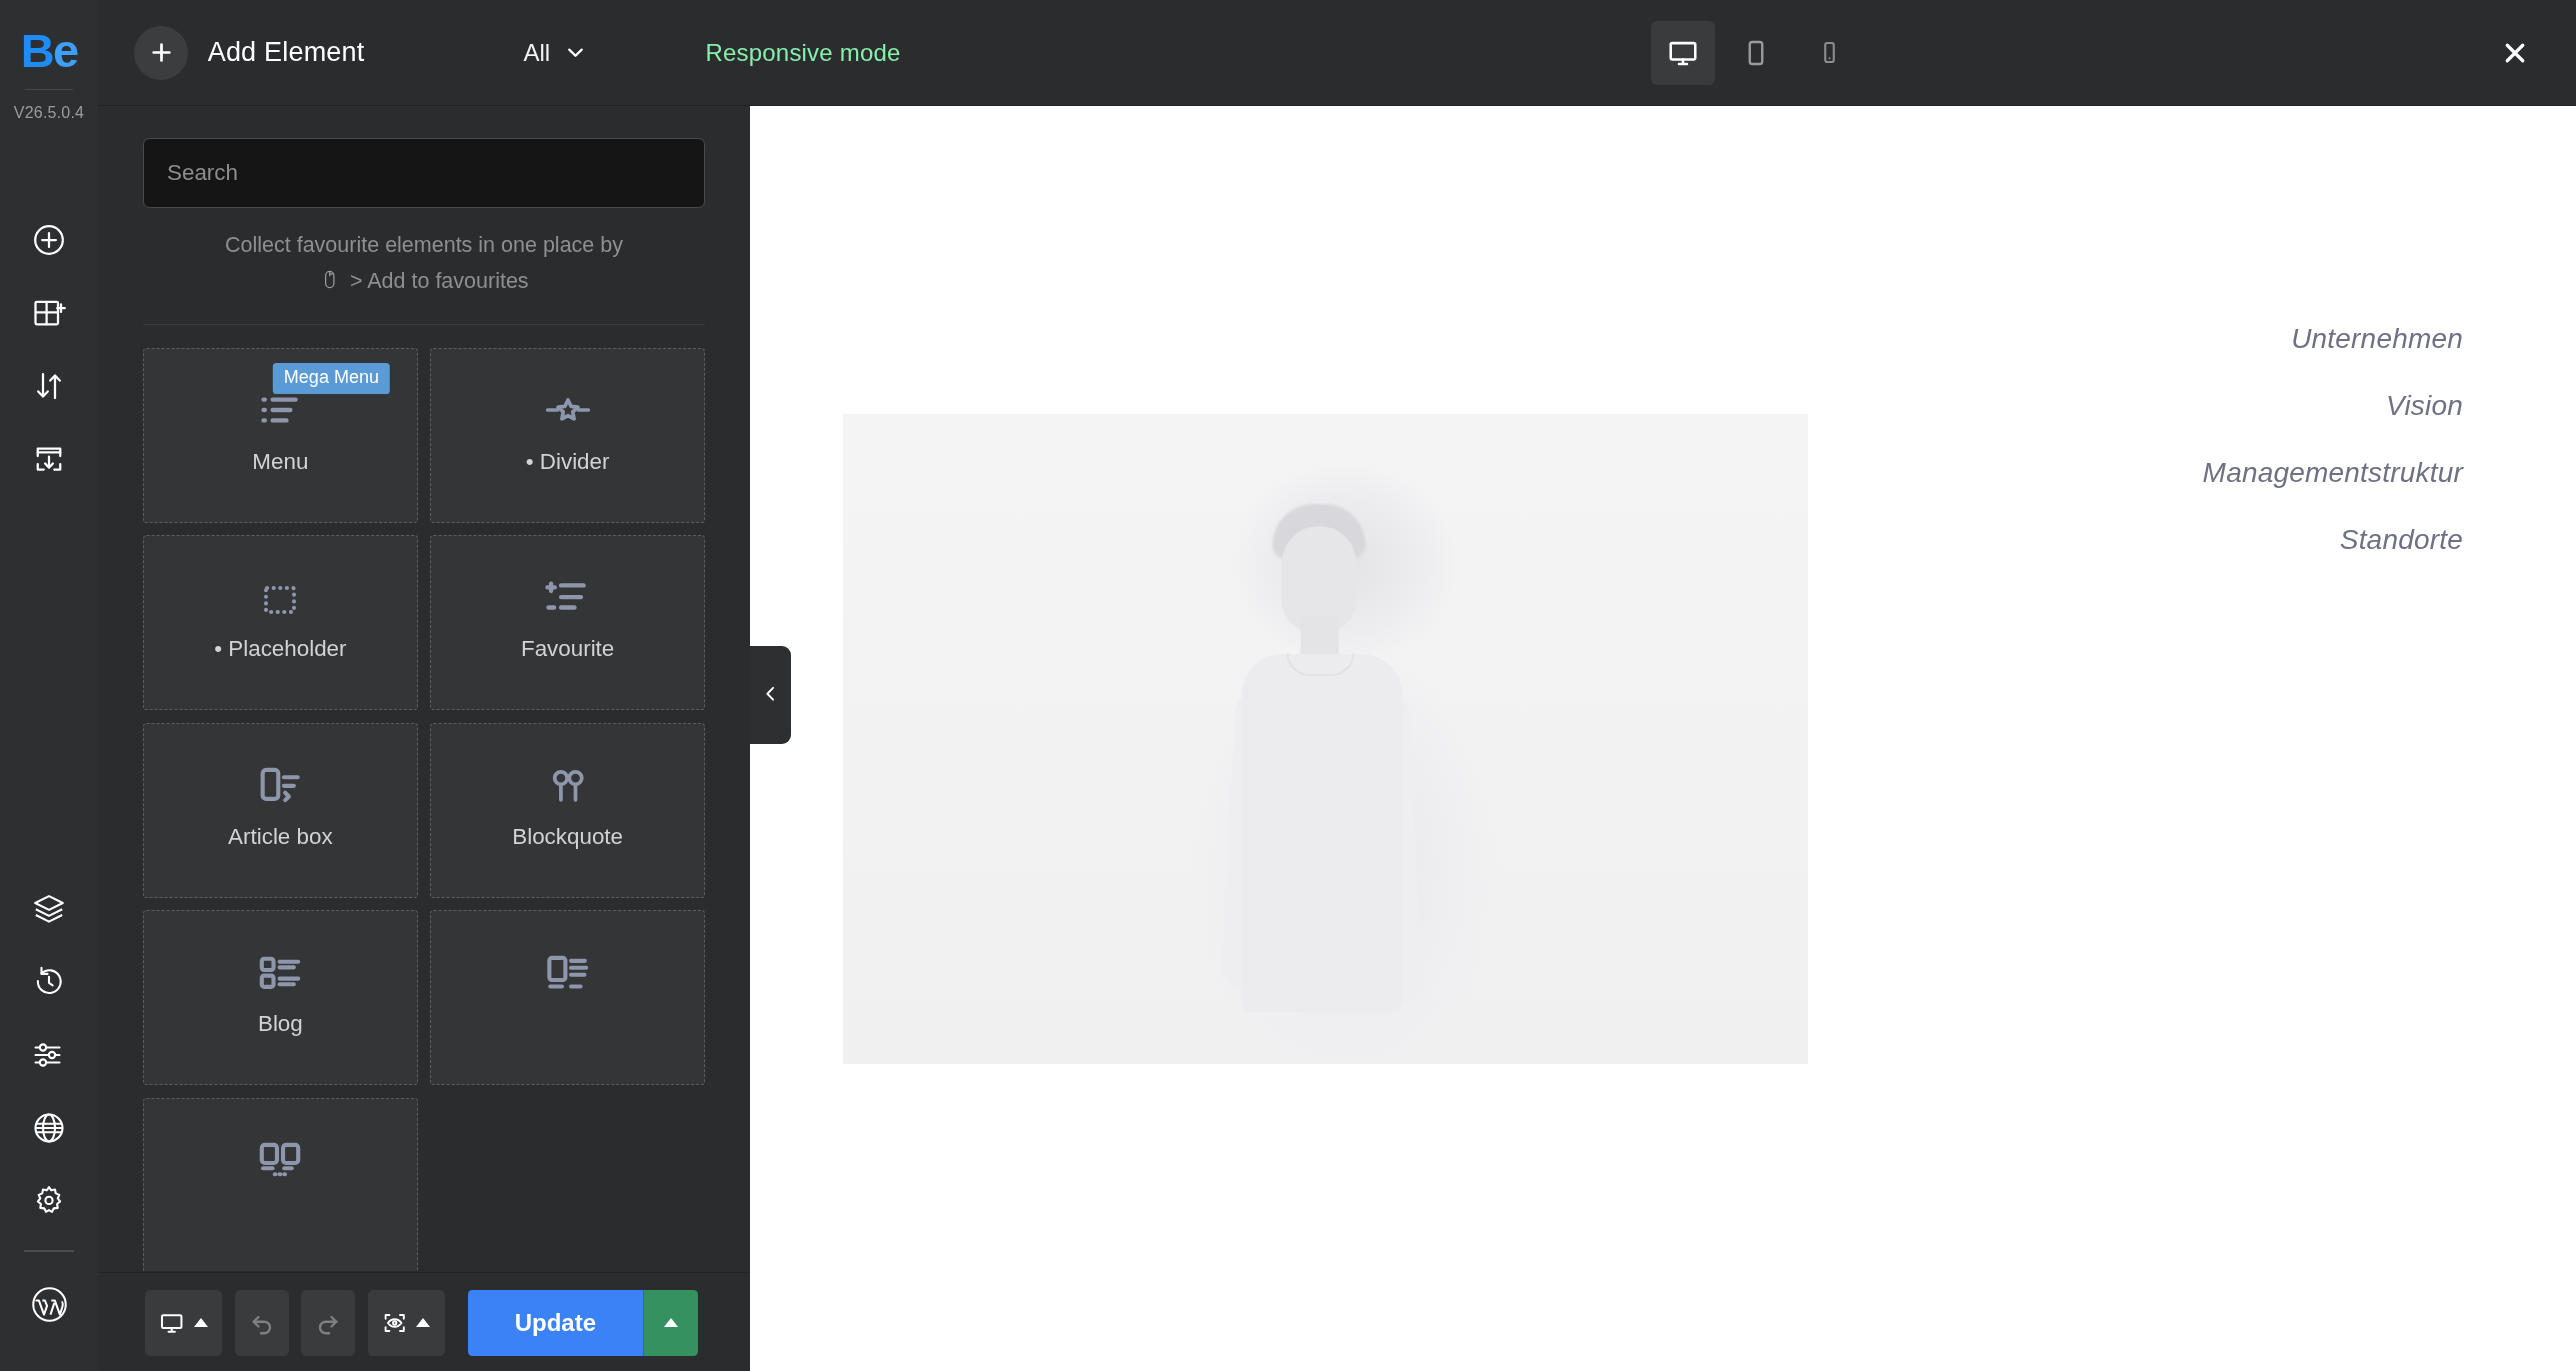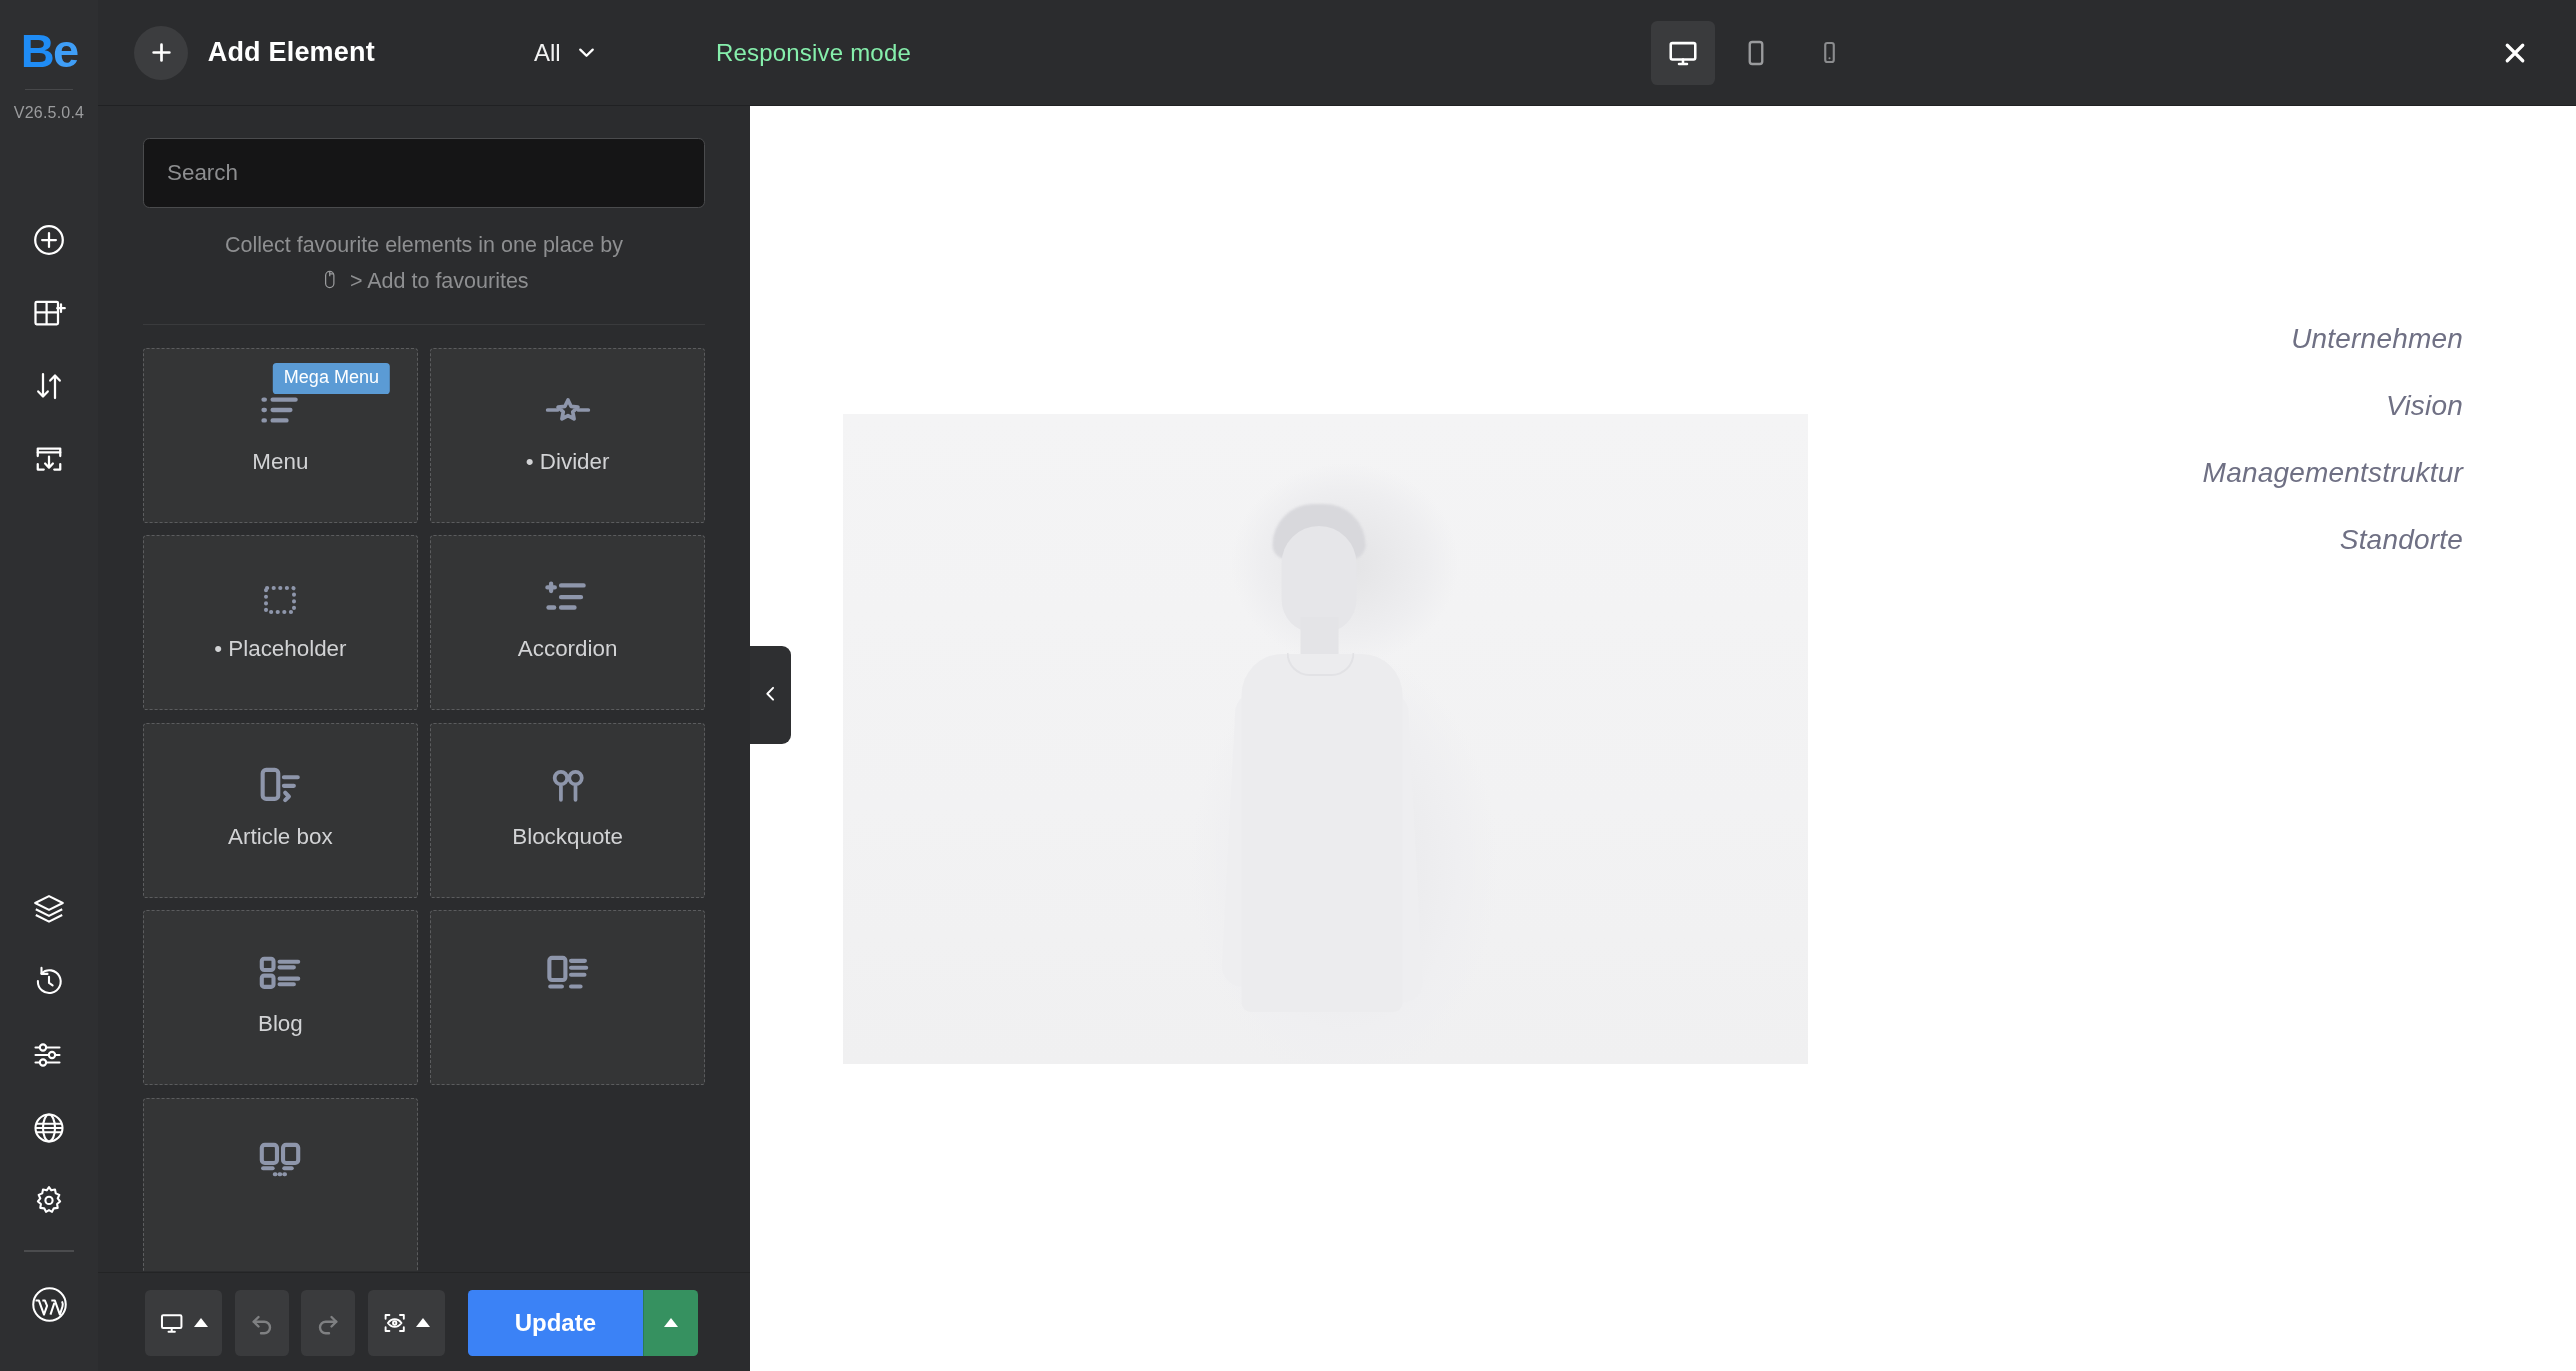--- a/index.html
+++ b/index.html
@@ -56,21 +56,21 @@
     border-bottom: 0.9px solid #202123;
     z-index: 30;
   }
   .add-el-group { display: flex; align-items: center; margin-left: 36px; cursor: pointer; }
   .add-circle {
     width: 54px; height: 54px; border-radius: 50%;
     background: #3c3d3f;
     display: flex; align-items: center; justify-content: center;
   }
   .add-el-label {
-    color: #ffffff; font-size: 27px; font-weight: bold;
+    color: #ffffff; font-size: 27px; font-weight: normal;
     margin-left: 19.7px; letter-spacing: 0.2px;
   }
   .filter-dd {
     display: flex; align-items: flex-end; gap: 14.3px;
     margin-left: 159px; cursor: pointer;
   }
   .filter-dd .lbl { color: #f2f2f2; font-size: 24px; }
   .resp-label {
     color: #86efac; font-size: 24px; margin-left: 118px; letter-spacing: 0.2px;
   }
@@ -513,21 +513,21 @@
         </div>
 
         <div class="card">
           <div class="card-icon">
             <svg width="52" height="52" viewBox="0 0 24 24" fill="none" stroke="#8e96ab" stroke-width="2" stroke-linecap="round">
               <path d="M4.2 5.4v3.4M2.5 7.1h3.4"></path>
               <path d="M8.8 6.2h10.4M8.8 11.6h9.2M8.8 16.4h6.2"></path>
               <path d="M3 16.4h2.6"></path>
             </svg>
           </div>
-          <div class="card-label">Accordion</div>
+          <div class="card-label">Favourite</div>
         </div>
 
         <div class="card">
           <div class="card-icon">
             <svg width="52" height="52" viewBox="0 0 24 24" fill="none" stroke="#8e96ab" stroke-width="1.9" stroke-linecap="round" stroke-linejoin="round">
               <rect x="4" y="5" width="7.2" height="13.4" rx="1.6"></rect>
               <path d="M13.8 8.4h6.4M13.8 12.4h4.6"></path>
               <path d="M14.4 15.6l1.7 1.7-1.7 1.7"></path>
             </svg>
           </div>

